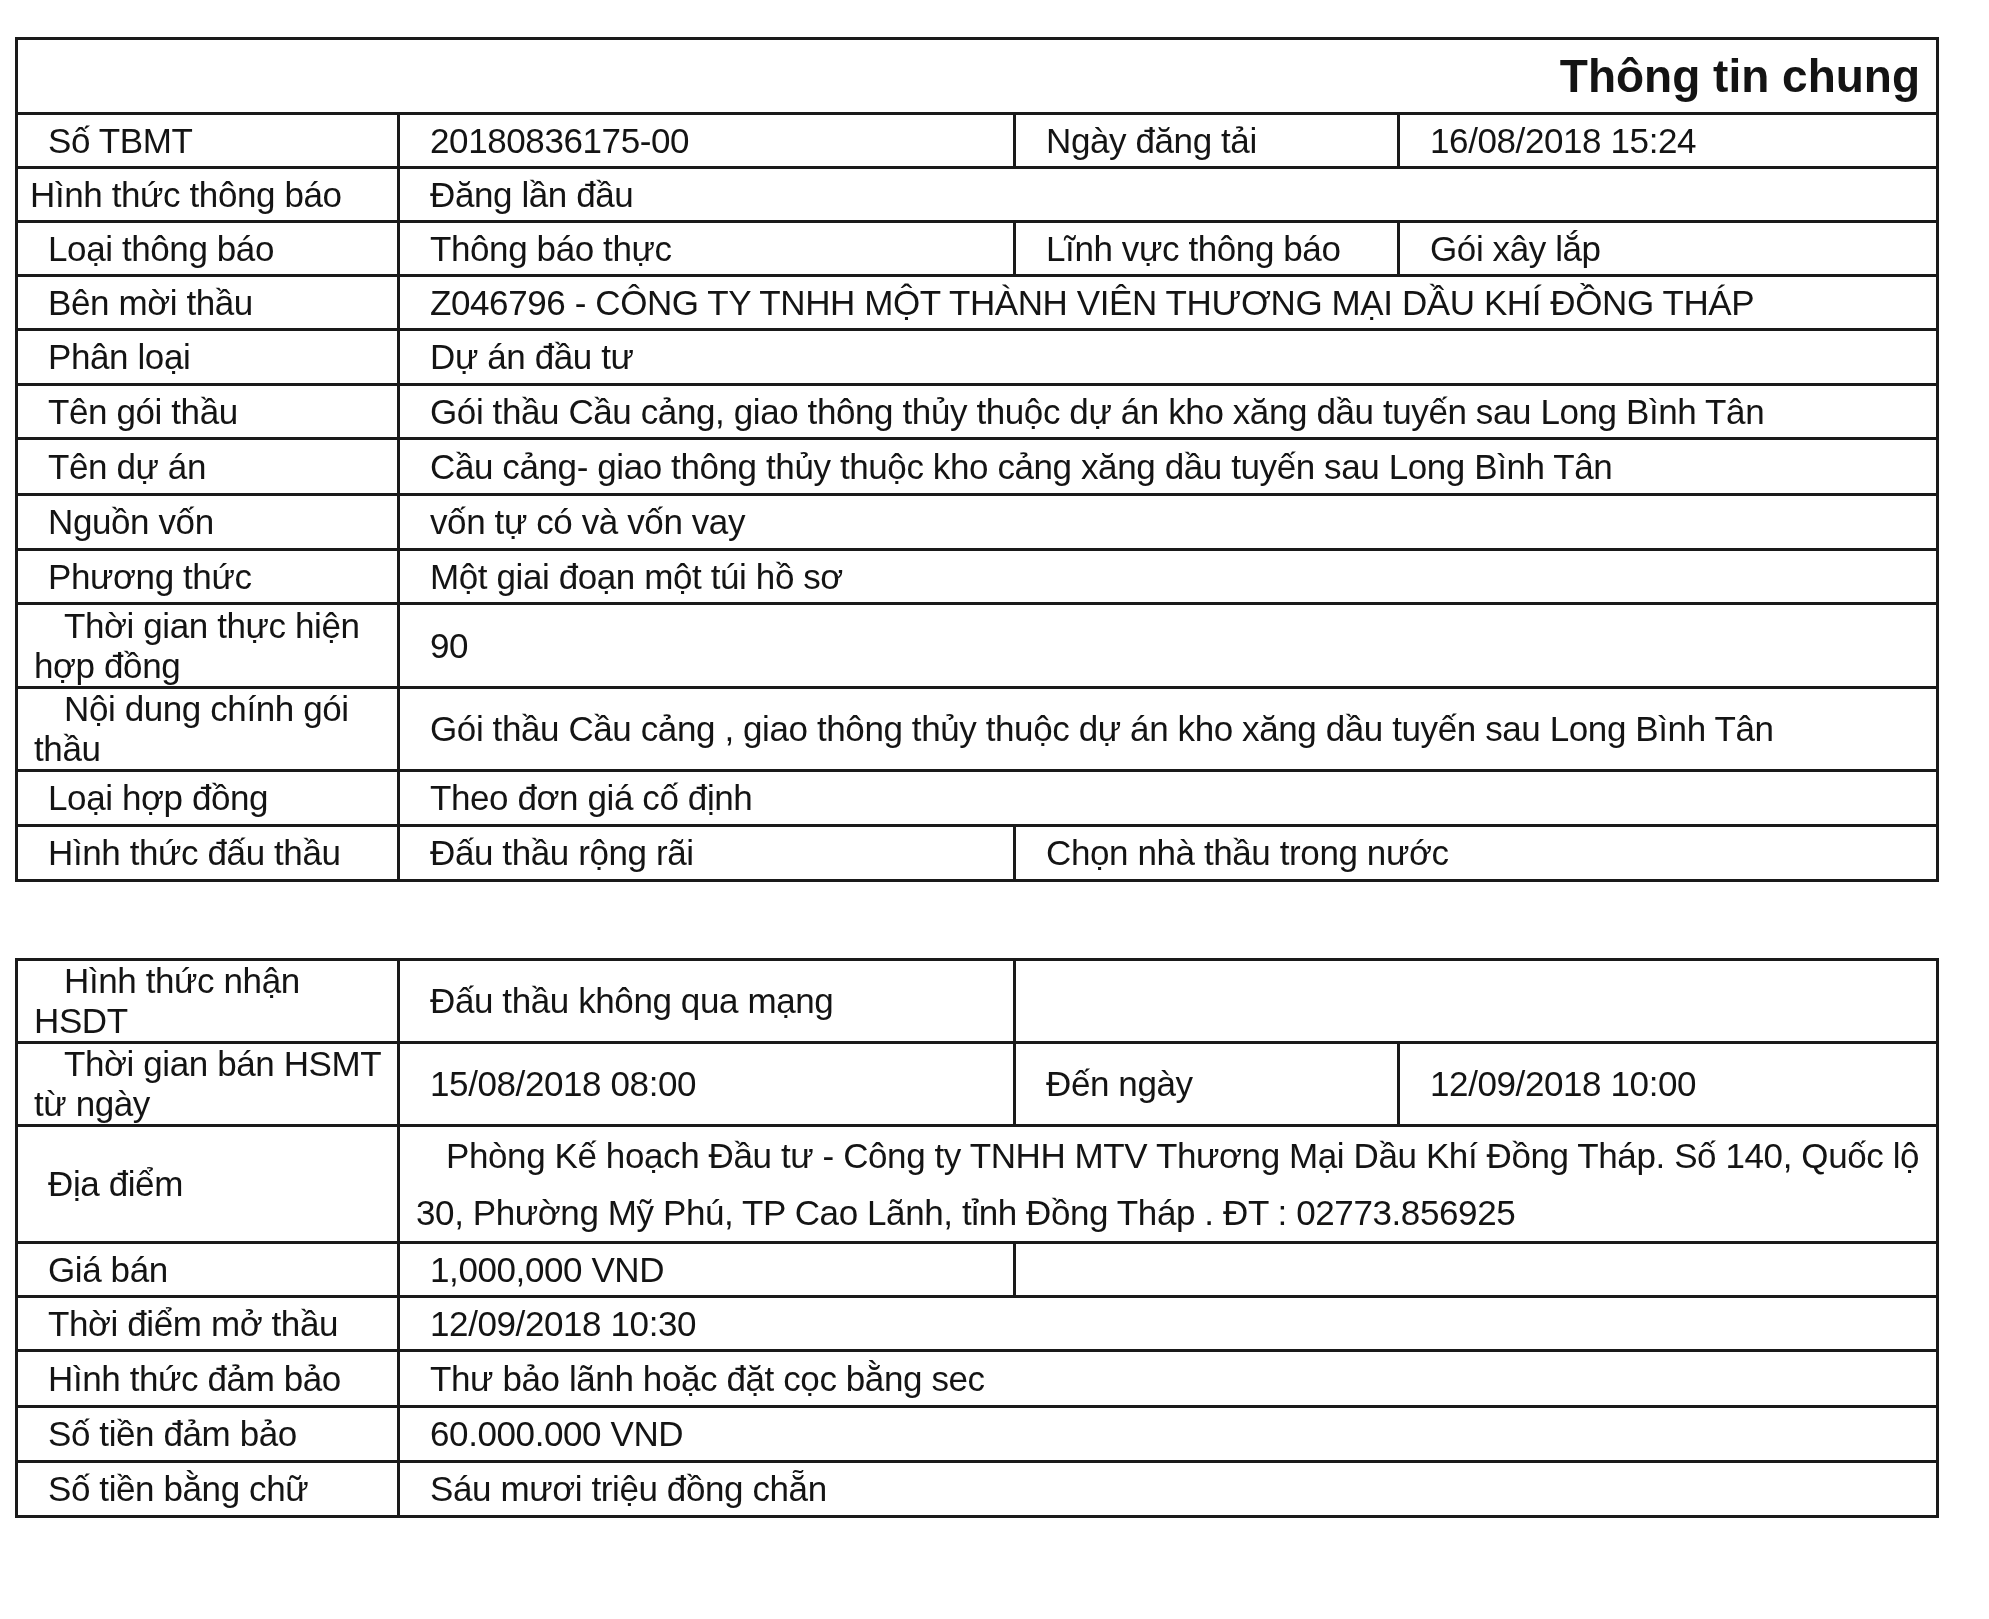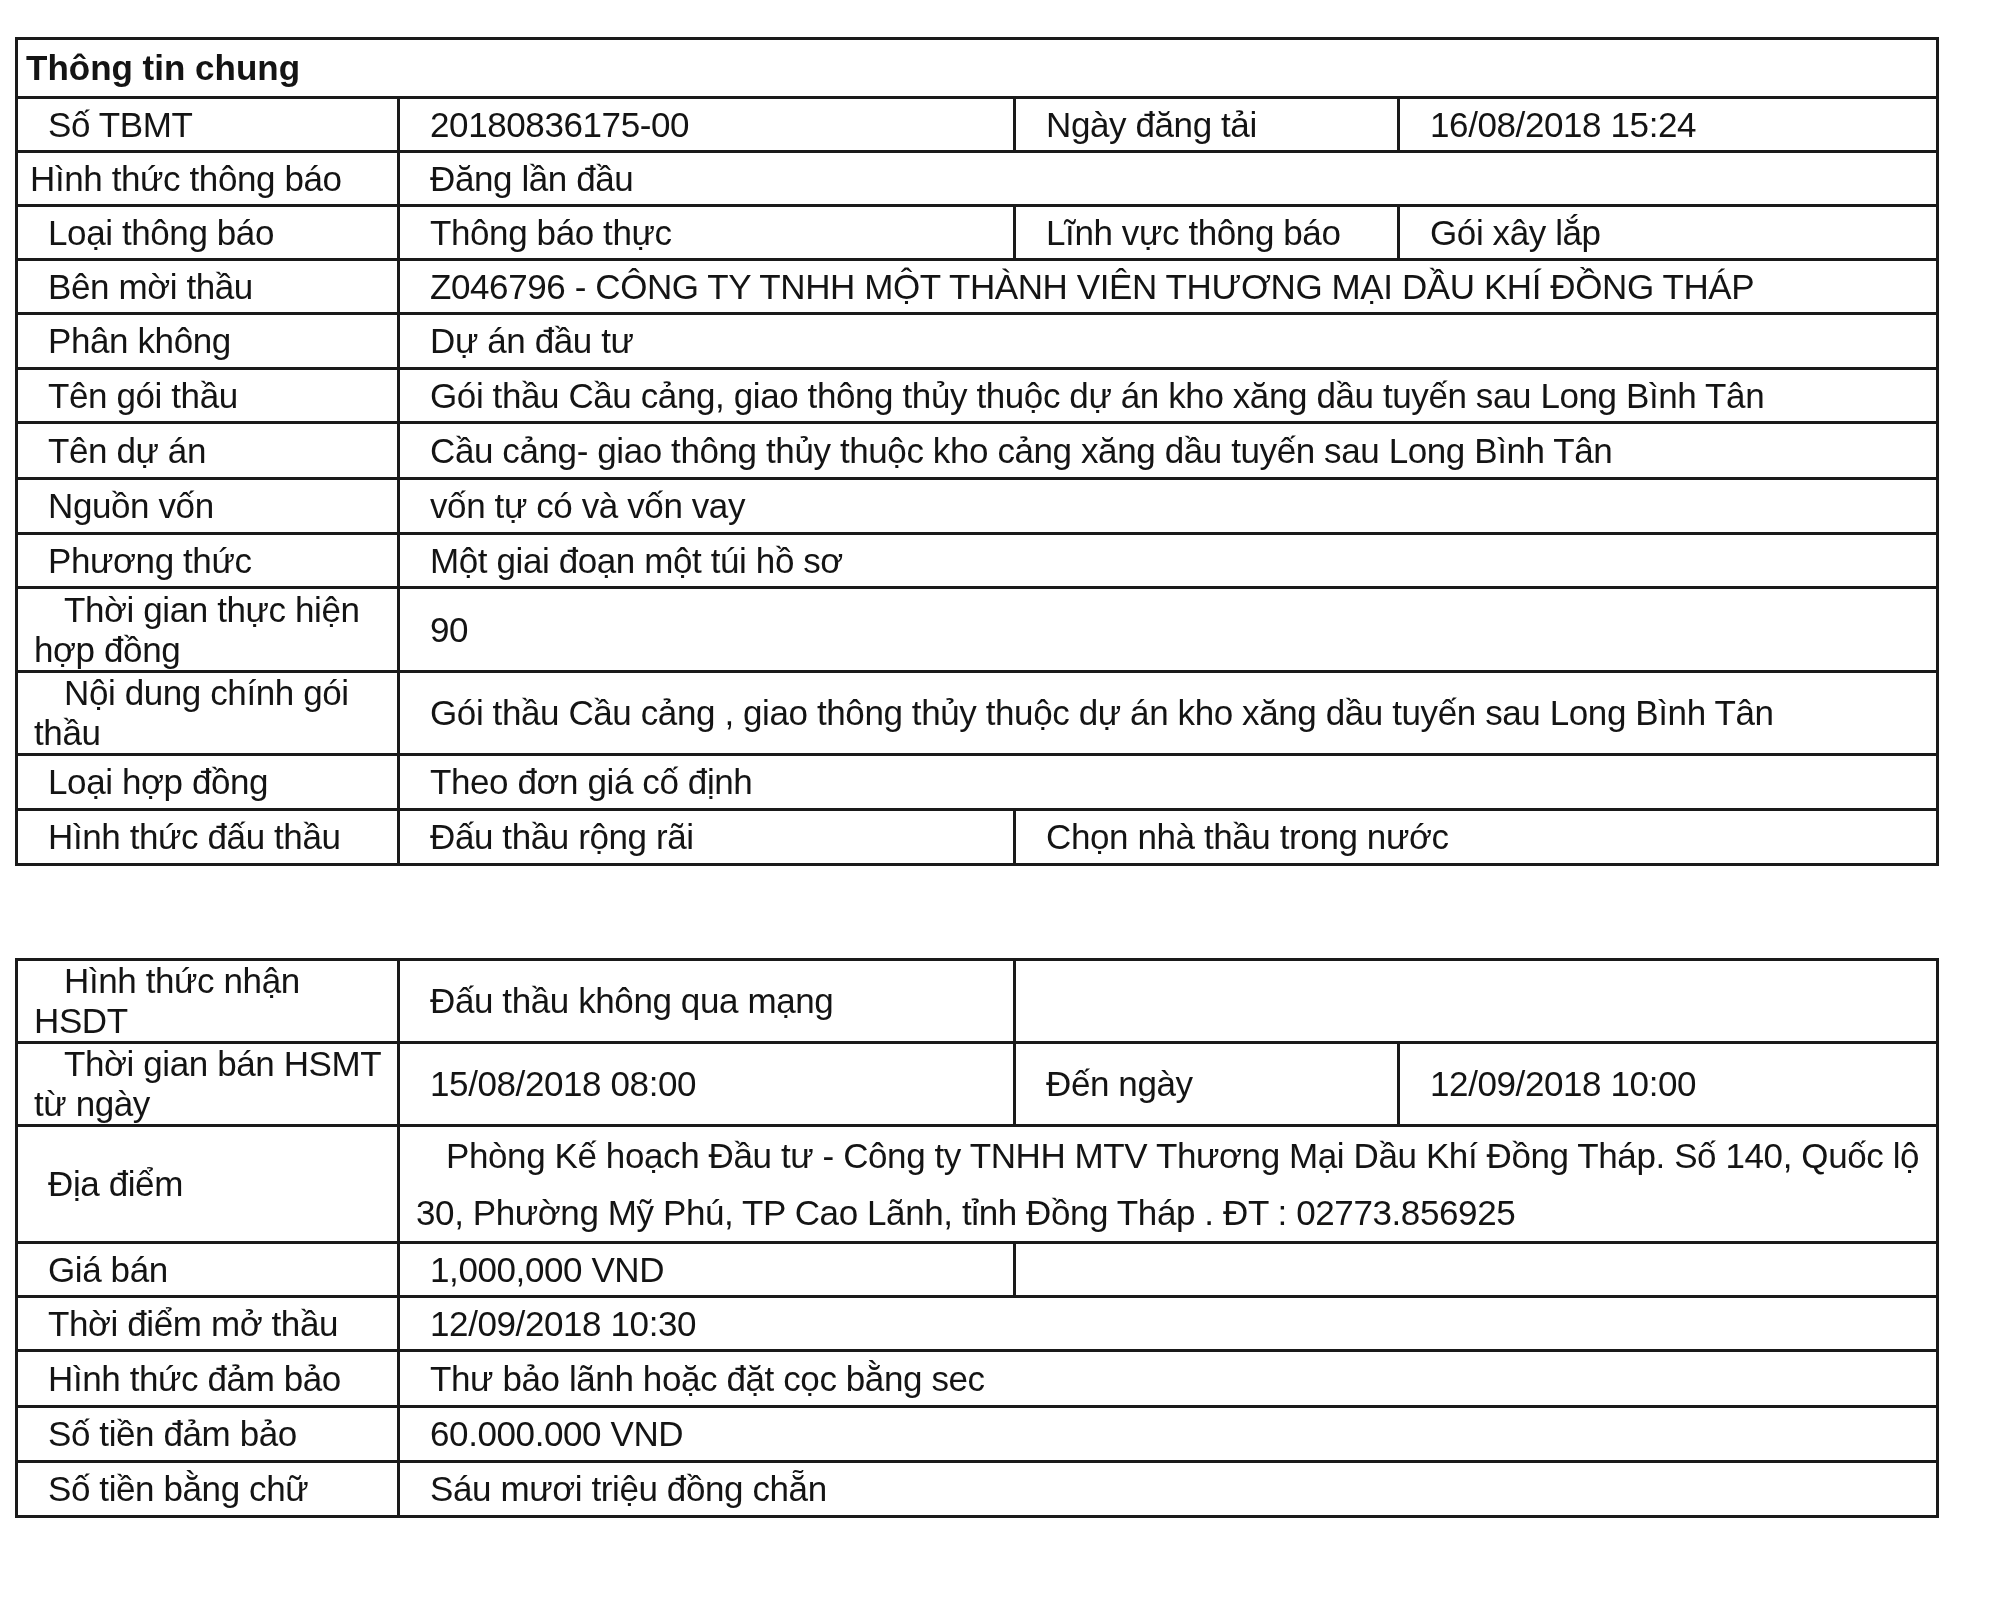--- a/index.html
+++ b/index.html
@@ -32,24 +32,24 @@
     overflow: hidden;
     line-height: 40px;
   }
   table.info td.wrap {
     white-space: normal;
     padding-left: 16px;
     text-indent: 30px;
     line-height: 40px;
   }
   table.info td.title {
-    text-align: left;
+    text-align: right;
     font-weight: bold;
-    padding: 8px;
-    font-size: 35px;
+    padding: 16px;
+    font-size: 46px;
     letter-spacing: 0;
   }
   #t1 { top: 37px; }
   #t2 { top: 958px; }
   .h61 { height: 55px; }
   .h60 { height: 54px; }
   .h62 { height: 56px; }
   .h90 { height: 84px; }
   .h88 { height: 82px; }
   .h119 { height: 113px; }
@@ -82,21 +82,21 @@
     <td>Loại thông báo</td>
     <td>Thông báo thực</td>
     <td>Lĩnh vực thông báo</td>
     <td>Gói xây lắp</td>
   </tr>
   <tr class="h60">
     <td>Bên mời thầu</td>
     <td colspan="3">Z046796 - CÔNG TY TNHH MỘT THÀNH VIÊN THƯƠNG MẠI DẦU KHÍ ĐỒNG THÁP</td>
   </tr>
   <tr class="h61">
-    <td>Phân không</td>
+    <td>Phân loại</td>
     <td colspan="3">Dự án đầu tư</td>
   </tr>
   <tr class="h60">
     <td>Tên gói thầu</td>
     <td colspan="3">Gói thầu Cầu cảng, giao thông thủy thuộc dự án kho xăng dầu tuyến sau Long Bình Tân</td>
   </tr>
   <tr class="h62">
     <td>Tên dự án</td>
     <td colspan="3">Cầu cảng- giao thông thủy thuộc kho cảng xăng dầu tuyến sau Long Bình Tân</td>
   </tr>

